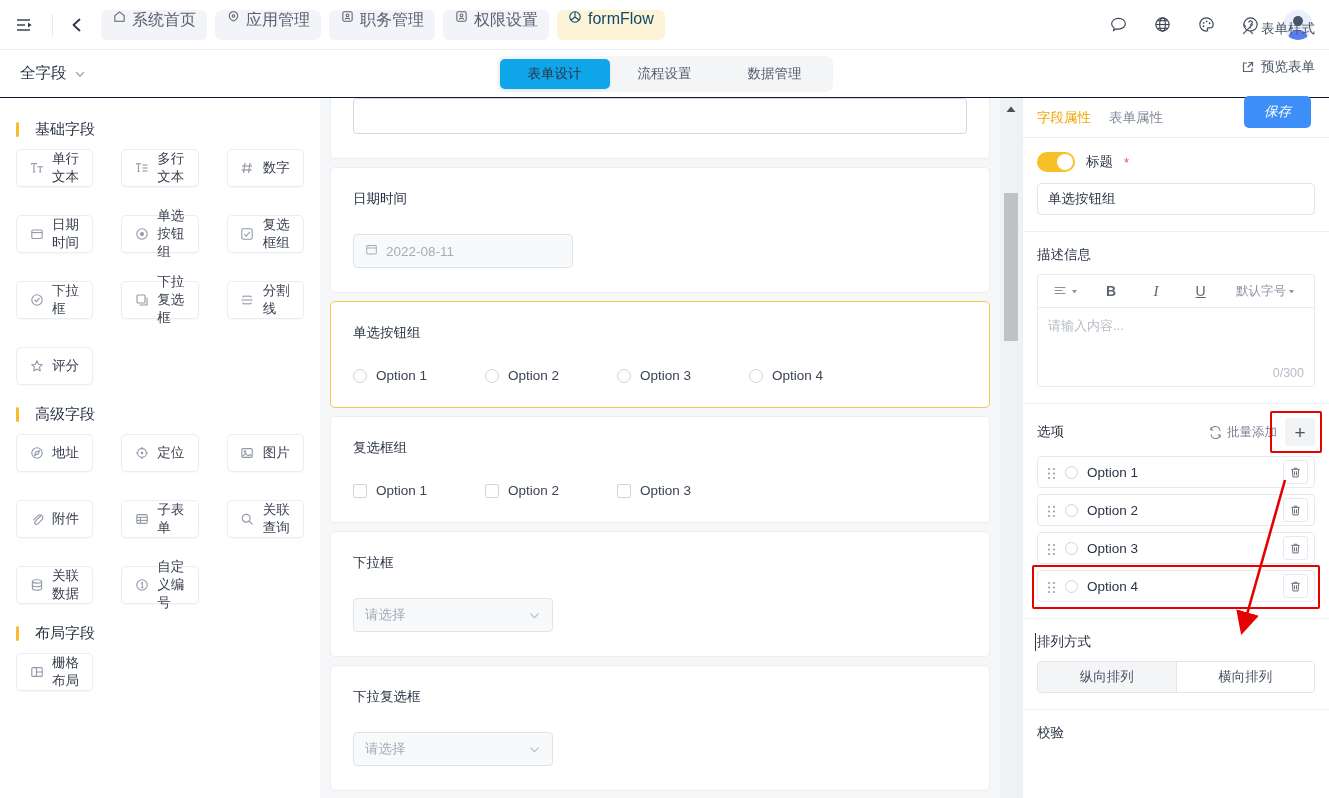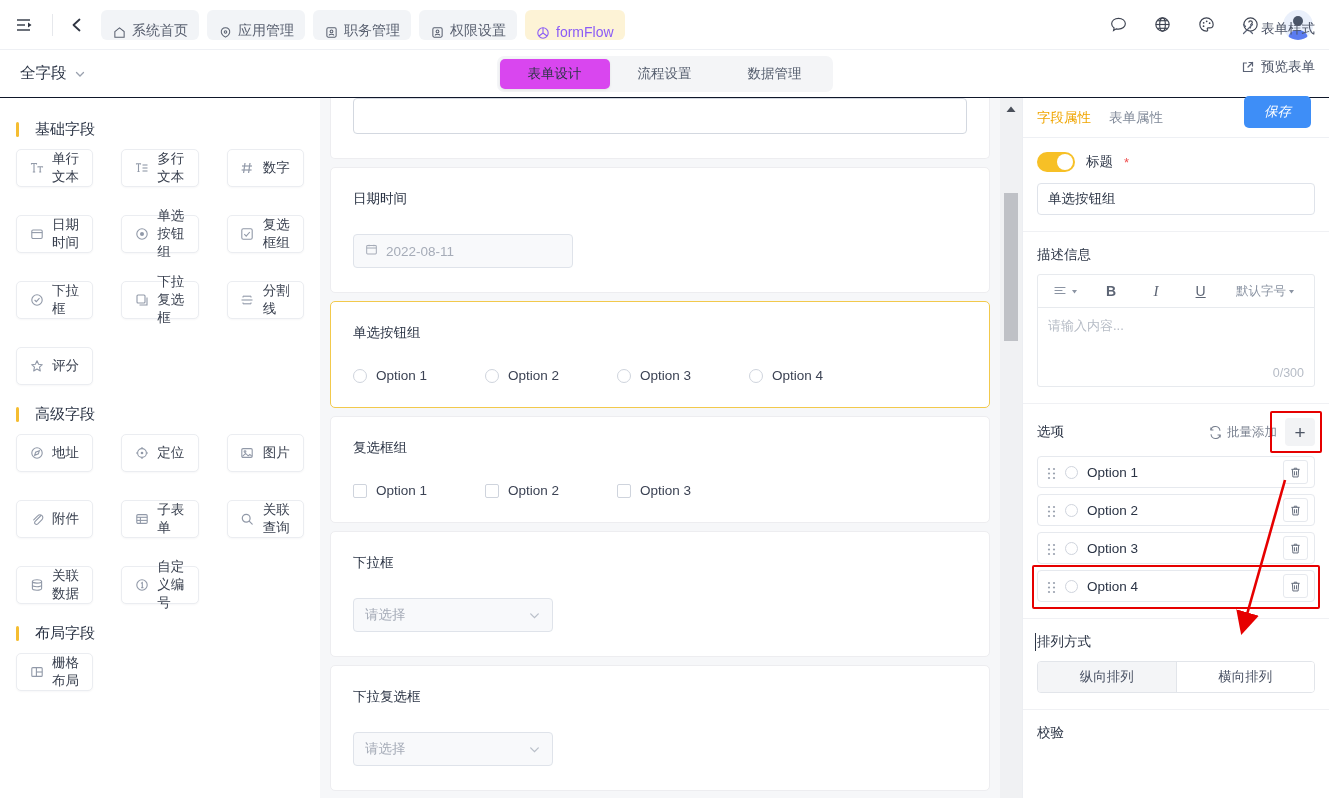--- a/index.html
+++ b/index.html
@@ -15,24 +15,24 @@
   .topbar {
     height: 50px; min-height: 50px; background: #fff; display: flex; align-items: center;
     border-bottom: 1px solid #eef0f4; padding: 0 16px 0 14px; position: relative;
   }
   .collapse-ico { width: 22px; height: 22px; color: #2f3542; display: flex; align-items: center; justify-content: center; cursor: pointer;}
   .topbar-divider { width: 1px; height: 22px; background: #e6e8ec; margin: 0 14px 0 16px; }
   .back-ico { width: 20px; height: 20px; color: #2f3542; display: flex; align-items: center; justify-content: center; cursor: pointer; }
   .nav-tabs { display: flex; align-items: center; gap: 8px; margin-left: 14px; }
   .nav-tab {
     height: 30px; padding: 0 11px; border-radius: 6px; background: #f2f4f7;
-    display: flex; align-items: flex-end; gap: 6px; font-size: 14px; color: #596070;
+    display: flex; align-items: flex-start; gap: 6px; font-size: 16px; color: #596070;
     cursor: pointer; white-space: nowrap;
   }
-  .nav-tab.active { background: #fdf3d6; color: #8b5cf6; }
+  .nav-tab.active { background: #fdf3d6; color: #0c4a6e; }
   .nav-tab .ico { width: 14px; height: 14px; display: flex; align-items: center; justify-content: center; }
   .topbar-right { margin-left: auto; display: flex; align-items: center; gap: 22px; }
   .hd-ico { width: 22px; height: 22px; color: #3d4351; display: flex; align-items: center; justify-content: center; cursor: pointer; }
   .avatar {
     width: 30px; height: 30px; border-radius: 50%; background: #eaf0fb; overflow: hidden;
     display: flex; align-items: flex-end; justify-content: center; cursor: pointer;
   }
 
   
   .subbar {
@@ -42,21 +42,21 @@
   .form-name { font-size: 15.5px; color: #2b3445; display: flex; align-items: center; gap: 7px; cursor: pointer; }
   .form-name .chev { color: #9aa1ae; display: flex; }
   .seg-wrap {
     position: absolute; left: 50%; transform: translateX(-50%);
     background: #f4f5f7; border-radius: 7px; padding: 3px; display: flex; align-items: center;
   }
   .seg {
     height: 30px; padding: 0 28px; border-radius: 5px; display: flex; align-items: center;
     font-size: 13.5px; color: #555e6e; cursor: pointer;
   }
-  .seg.active { background: #d946ef; color: #2b3445; box-shadow: 0 1px 3px rgba(0,0,0,.08); }
+  .seg.active { background: #0ea5e9; color: #2b3445; box-shadow: 0 1px 3px rgba(0,0,0,.08); }
   .subbar-right { margin-left: auto; display: flex; align-items: center; gap: 20px; flex-direction: column; }
   .txt-btn { display: flex; align-items: center; gap: 6px; font-size: 13.5px; color: #4b5365; cursor: pointer; }
   .txt-btn .ico { width: 15px; height: 15px; display: flex; align-items: center; justify-content: center; color: #5a6275; }
   .save-btn {
     height: 32px; padding: 0 20px; background: #3e8ef7; border-radius: 5px; color: #fff;
     font-size: 13.5px; display: flex; align-items: center; cursor: pointer; border: none; font-style: italic;
   }
 
   
   .body { flex: 1; display: flex; min-height: 0; }

